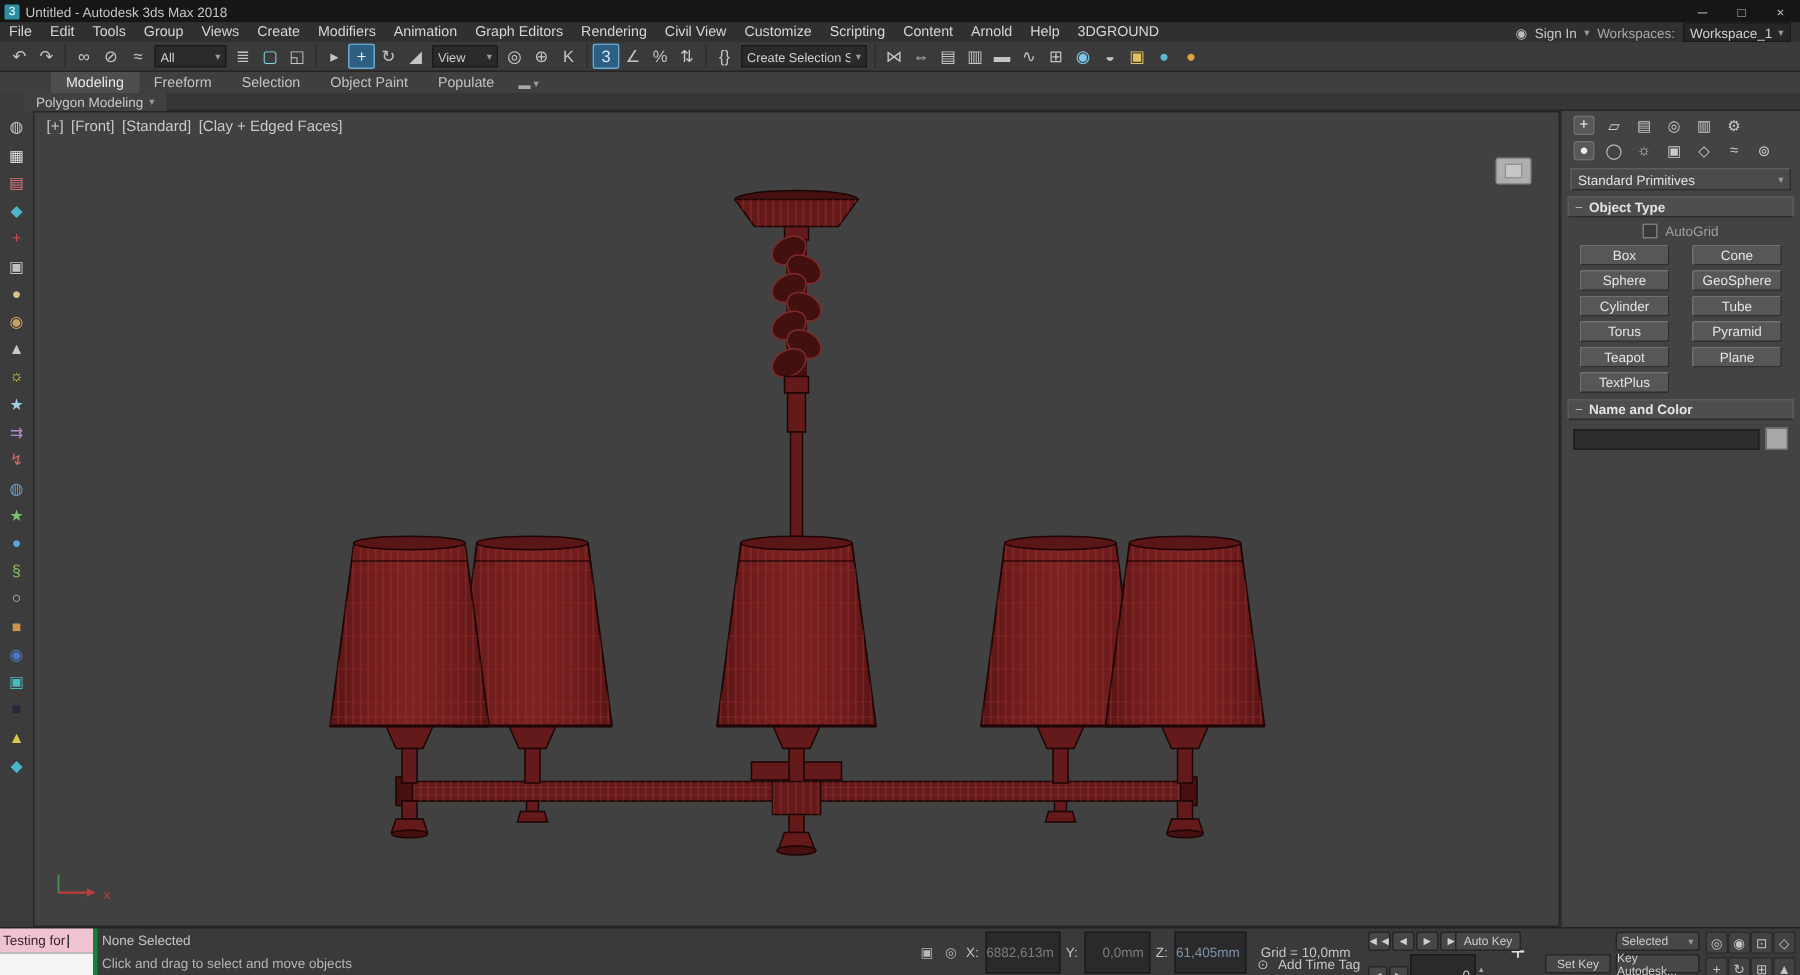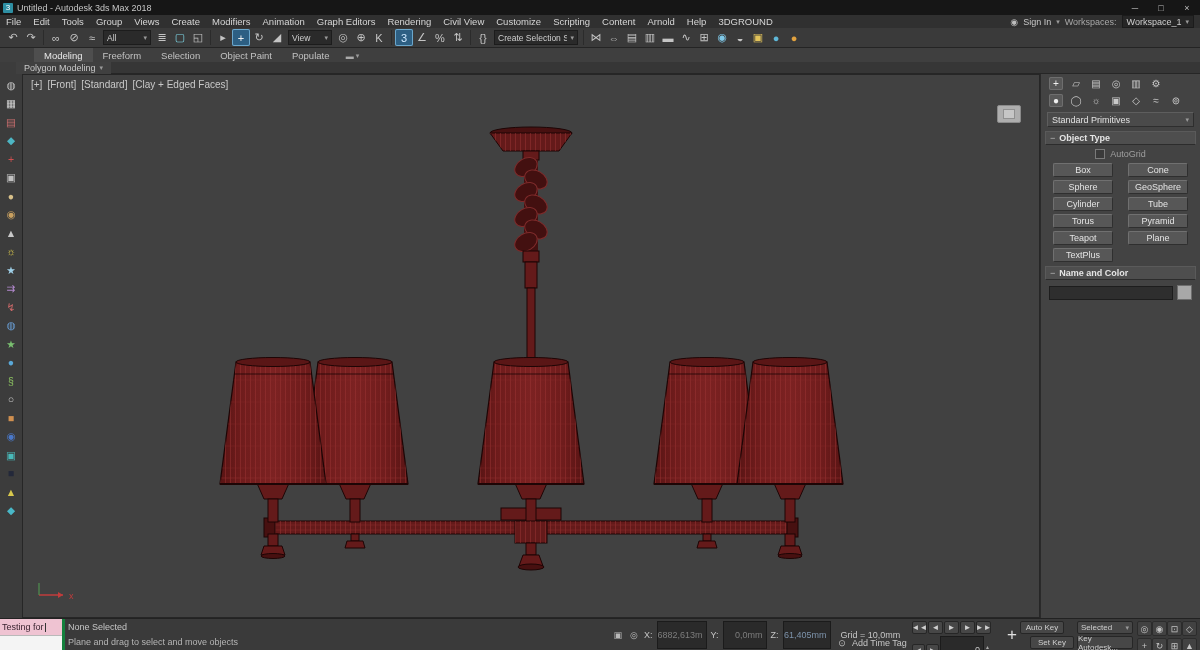--- a/index.html
+++ b/index.html
@@ -411,21 +411,21 @@
 
 <div id="statusbar" class="abs">
   <div id="mini-listener" class="abs">
     <div id="ml-pink">
       <span>Testing for</span>
       <div id="ml-caret"></div>
     </div>
     <div id="ml-white"></div>
   </div>
   <div class="abs sb-text" style="left:68px;top:3px;">None Selected</div>
-  <div class="abs sb-text" style="left:68px;top:18px;color:#b5b5b5;">Plane and drag to select and move objects</div>
+  <div class="abs sb-text" style="left:68px;top:18px;color:#b5b5b5;">Click and drag to select and move objects</div>
 
   <div id="coord-group" class="abs">
     <span class="sb-ic">▣</span>
     <span class="sb-ic">◎</span>
     <span class="sb-text">X:</span>
     <div class="num-field" style="width:50px;">6882,613m</div>
     <span class="sb-text">Y:</span>
     <div class="num-field" style="width:44px;">0,0mm</div>
     <span class="sb-text">Z:</span>
     <div class="num-field blue" style="width:48px;">61,405mm</div>
@@ -450,21 +450,21 @@
     <div class="sb-btn" style="width:13px;">►</div>
     <div class="num-field" style="width:44px;color:#c6c6c6;">0</div>
     <div style="display:flex;flex-direction:column;justify-content:center;line-height:5px;font-size:5px;color:#aaa;">
         <span>▲</span>
         <span>▼</span>
       </div>
   </div>
 
   <div id="gizmo-icon" class="abs">+</div>
 
-  <div class="abs sb-btn" style="left:1020px;top:2px;width:44px;">Auto Key</div>
+  <div class="abs sb-btn" style="left:970px;top:2px;width:44px;">Auto Key</div>
   <div class="abs sb-btn" style="left:1030px;top:17px;width:44px;">Set Key</div>
   <div class="abs sb-btn" style="left:1077px;top:2px;width:56px;justify-content:space-between;padding:0 3px;">
     <span>Selected</span>
       <span class="caret">▾</span>
   </div>
   <div class="abs sb-btn" style="left:1077px;top:17px;width:56px;">Key Autodesk...</div>
 
   <div id="nav-grid" class="abs">
       <div class="nav-ic">◎</div>
       <div class="nav-ic">◉</div>

